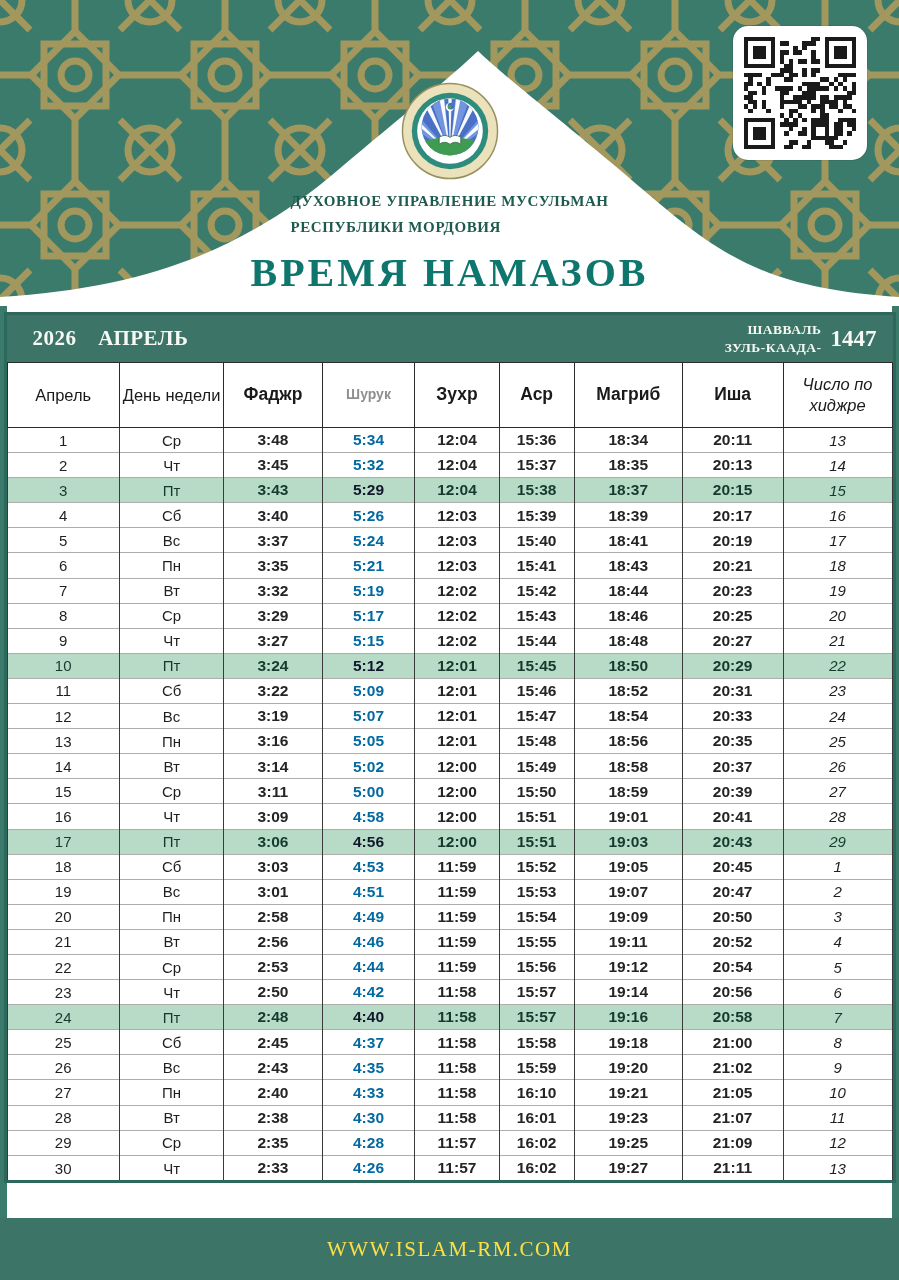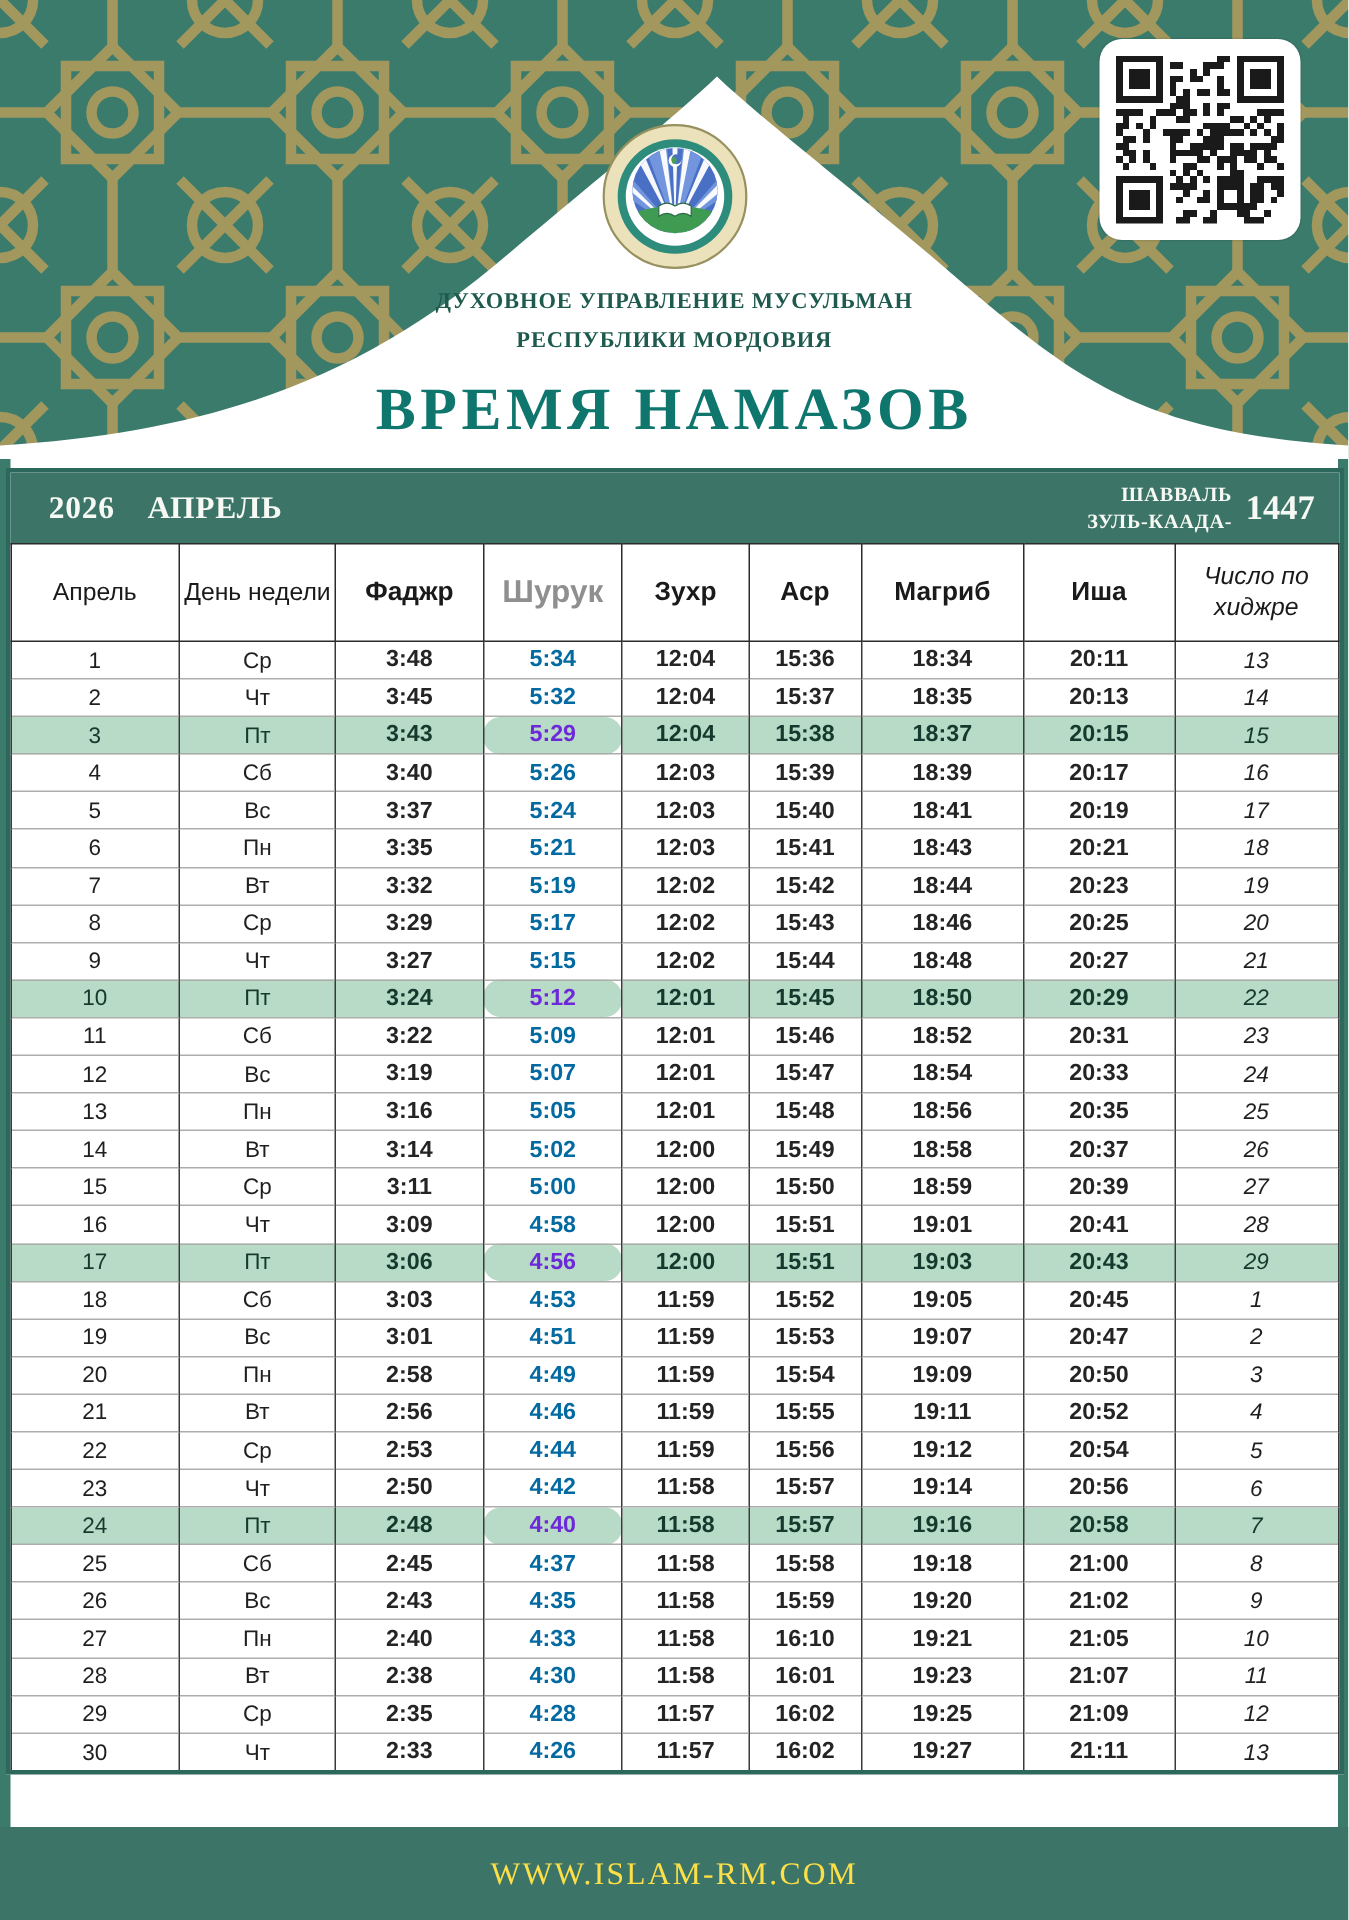--- a/index.html
+++ b/index.html
@@ -10,21 +10,21 @@
     background:#ffffff; overflow:hidden;
   }
   .side-strip { position:absolute; top:0; bottom:0; width:7px; background:#3b7b6c; z-index:0; }
   .side-strip.left { left:0; } .side-strip.right { right:0; }
 
   
   .band { position:relative; width:899px; height:306px; z-index:1; }
   .band > svg.bg { position:absolute; inset:0; display:block; }
   .head-content {
     position:absolute; inset:0; display:flex; flex-direction:column;
-    align-items:center; text-align:center; padding-top:82px; z-index:3;
+    align-items:center; text-align:left; padding-top:82px; z-index:3;
   }
   .logo { width:98px; height:98px; }
   .org-name {
     margin-top:8px; color:#1e5b4e; font-family:"Liberation Serif", serif;
     font-weight:bold; font-size:15px; letter-spacing:0.6px; line-height:1.75;
   }
   .main-title {
     margin-top:8px; color:#0f766e; font-family:"Liberation Serif", serif;
     font-weight:bold; font-size:40px; letter-spacing:3px;
   }
@@ -49,37 +49,37 @@
   .mb-hijri-year { font-size:23px; margin-left:9px; }
 
   table.times { width:100%; border-collapse:collapse; table-layout:fixed; }
   table.times th, table.times td { text-align:center; vertical-align:middle; }
   table.times th {
     height:65px; background:#fff; border:1.5px solid #2b2b2b;
     font-size:16.5px; font-weight:normal; color:#1a1a1a; line-height:1.25;
   }
   table.times th.c-fajr, table.times th.c-zuhr, table.times th.c-asr,
   table.times th.c-maghrib, table.times th.c-isha { font-weight:bold; font-size:17.5px; }
-  table.times th.c-shuruk { font-weight:bold; color:#8f8f8f; font-size:21px; }
+  table.times th.c-shuruk { font-weight:bold; color:#8f8f8f; font-size:14px; }
   table.times th.c-hijri { font-style:italic; font-size:16.5px; }
   table.times td {
     height:25.1px; border-left:1.5px solid #3a3a3a; border-right:1.5px solid #3a3a3a;
     border-top:1px solid #adadad; font-size:15px; color:#1f1f1f; line-height:1;
   }
   table.times td.c-day { font-size:15px; }
   table.times td.c-wd { font-size:15px; }
   table.times td.c-fajr, table.times td.c-zuhr, table.times td.c-asr,
   table.times td.c-maghrib, table.times td.c-isha { font-weight:bold; font-size:15.5px; color:#242424; }
   table.times td.c-shuruk { font-weight:bold; font-size:15.5px; color:#0369a1; }
   table.times td.c-hijri { font-style:italic; font-size:15px; }
   tr.friday td { background:#b7dbc6; }
   tr.friday td.c-fajr, tr.friday td.c-zuhr, tr.friday td.c-asr,
   tr.friday td.c-maghrib, tr.friday td.c-isha, tr.friday td.c-day,
   tr.friday td.c-wd, tr.friday td.c-hijri { color:#16392e; }
-  tr.friday td.c-shuruk { color:#6d28d9;border-radius:12px; }
+  tr.friday td.c-shuruk { color:#0f172a; }
 
   col.w-day{width:12.7%} col.w-wd{width:11.8%} col.w-fajr{width:11.1%}
   col.w-shuruk{width:10.5%} col.w-zuhr{width:9.5%} col.w-asr{width:8.5%}
   col.w-maghrib{width:12.2%} col.w-isha{width:11.4%} col.w-hijri{width:12.3%}
 
   
   .footer-bar {
     position:absolute; left:0; right:0; bottom:0; height:62px; background:#3c7467;
     display:flex; align-items:center; justify-content:center; z-index:2;
   }

